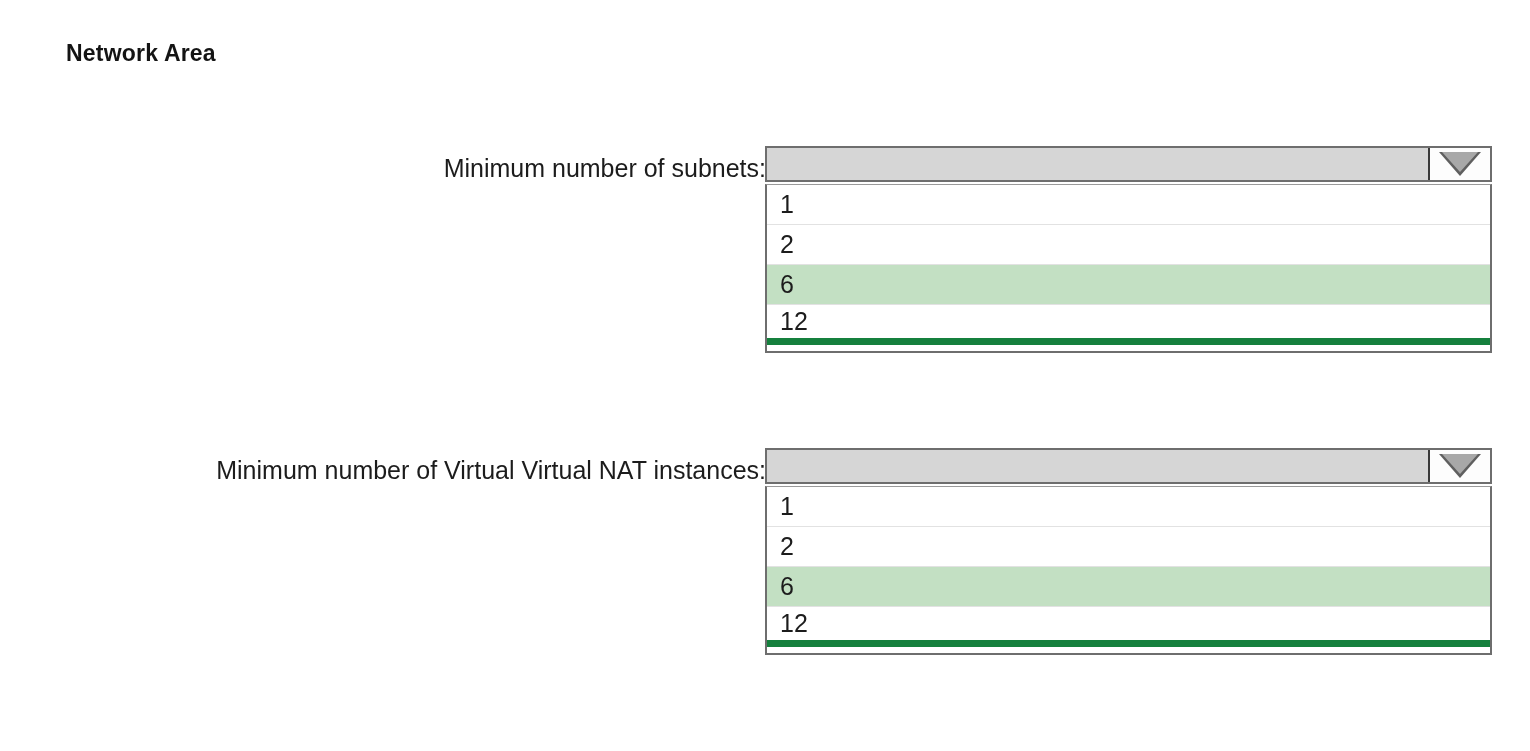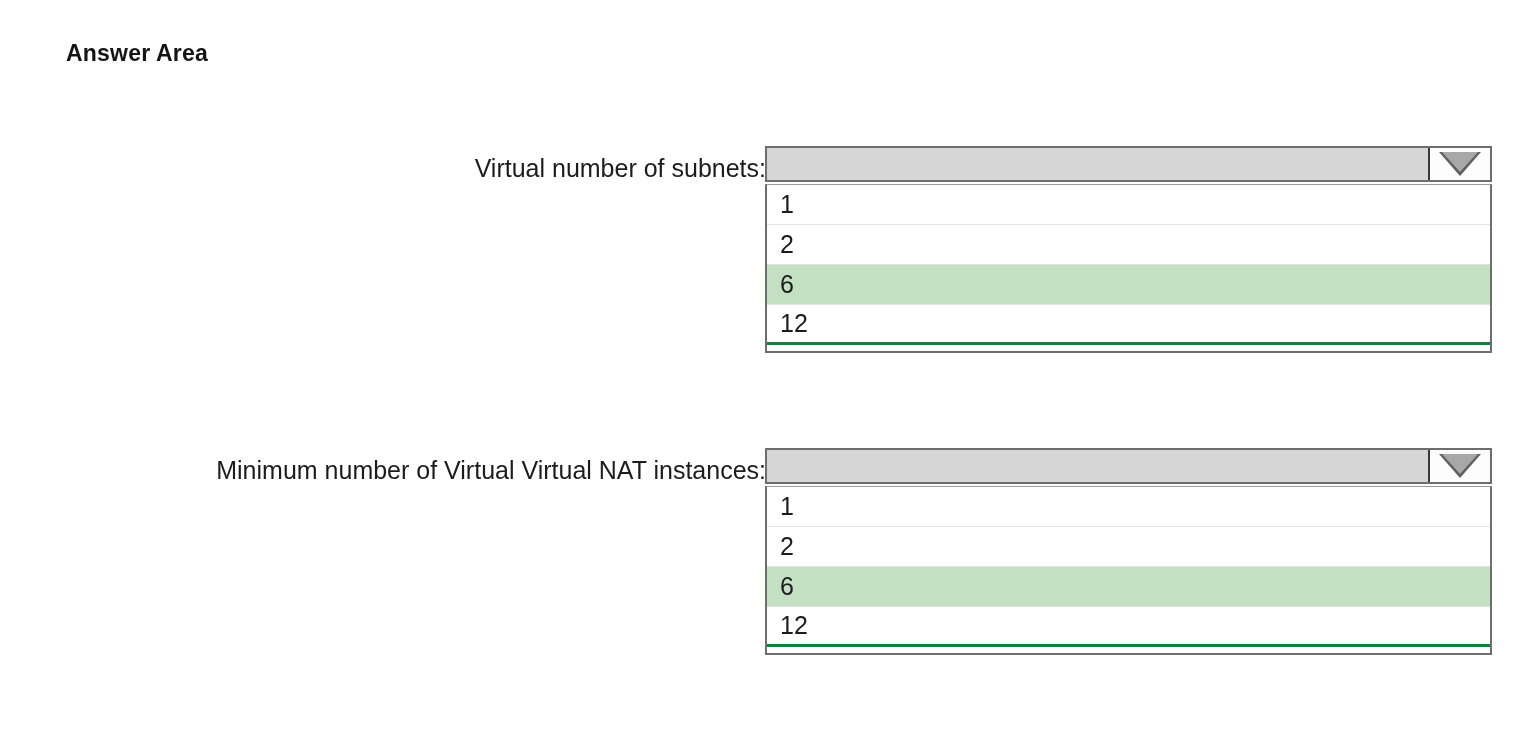--- a/index.html
+++ b/index.html
@@ -125,31 +125,31 @@
     padding-left: 13px;
     font-size: 25px;
     color: #1c1c1c;
     border-bottom: 1px solid #e2e2e2;
     background: #ffffff;
   }
   .dd-option.selected {
     background: #c3e0c3;
   }
   .dd-option:last-of-type {
-    border-bottom: 3px solid #15803d;
+    border-bottom: 7px solid #15803d;
     text-align: right;
   }
 </style>
 </head>
 <body>
 
-<div class="page-title">Answer Area</div>
+<div class="page-title">Network Area</div>
 
 <div class="dd-group g1">
-  <div class="dd-label">Virtual number of subnets:</div>
+  <div class="dd-label">Minimum number of subnets:</div>
   <div class="dd-control">
     <div class="dd-head">
       <div class="dd-head-value"></div>
       <div class="dd-arrow-btn">
         <span class="tri-wrap">
           <span class="tri-outer"></span>
           <span class="tri-inner"></span>
         </span>
       </div>
     </div>

